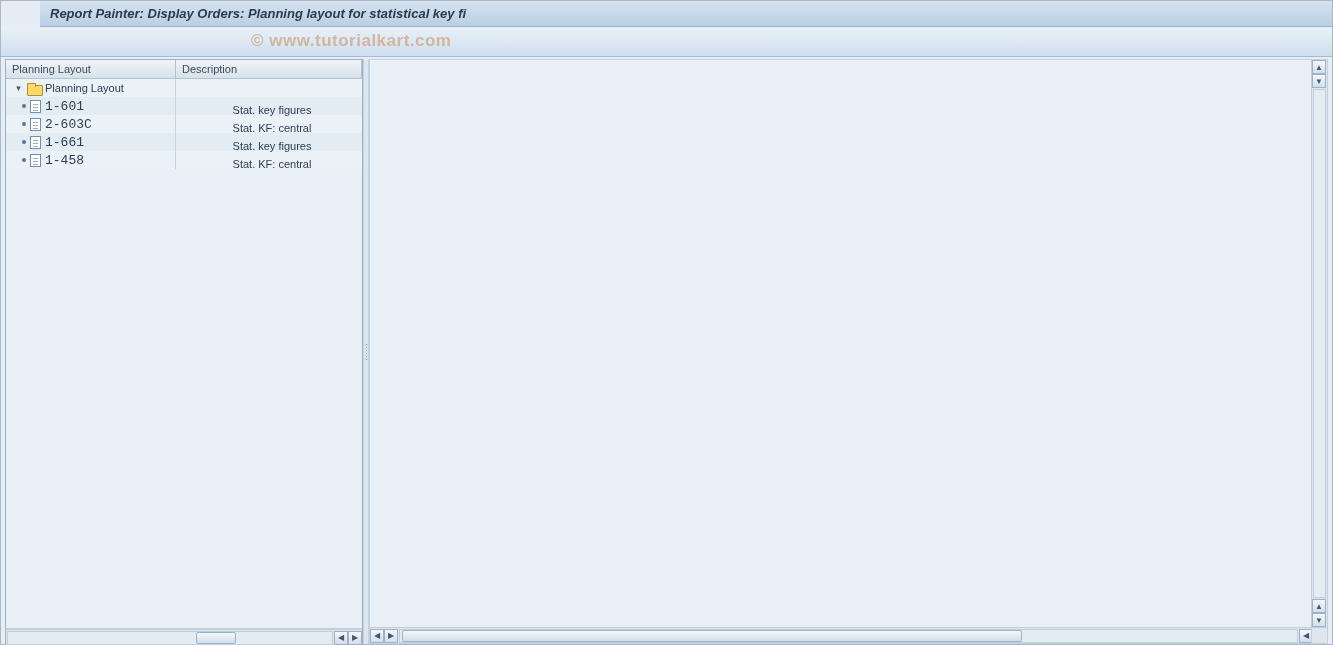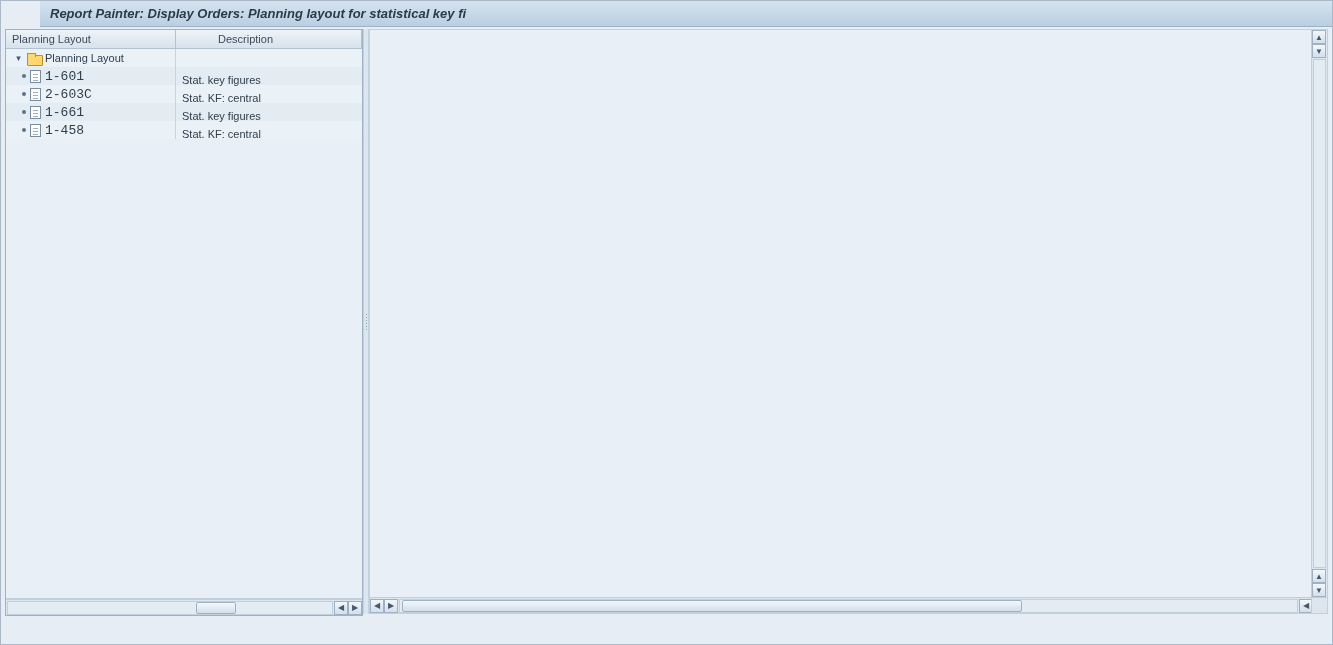--- a/index.html
+++ b/index.html
@@ -33,34 +33,35 @@
 
   .work-area { display: flex; height: calc(645px - 26px - 30px - 2px); position: relative; }
 
   
   .left-panel {
     width: 358px; height: 100%;
     border: 1px solid #9fb2c5; margin: 2px 0 0 4px;
     background: #e8eff6;
     display: flex; flex-direction: column;
     position: relative;
+    text-align: center;
   }
   .tree-header {
     display: flex; height: 19px;
     background: linear-gradient(#eef3f8,#d7e2ec);
     border-bottom: 1px solid #b3c2d1;
   }
   .tree-header .col {
     border-right: 1px solid #b3c2d1;
     padding: 2px 6px;
     color: #3c4a59; font-size: 11px;
     display: flex; align-items: center;
   }
   .col-layout { width: 170px; }
-  .col-desc { flex: 1; margin-left: 36px; }
+  .col-desc { flex: 1; }
 
   .tree-body {
     flex: 1; overflow: hidden; background: #e8eff6;
     border-bottom: 1px solid #c1cfdc;
   }
   .tree-row {
     display: flex; height: 18px; align-items: center;
   }
   .tree-row .cell-layout {
     width: 170px; border-right: 1px solid #c7d4e0;
@@ -158,20 +159,23 @@
 </style>
 </head>
 <body>
 
 <div class="outer-frame">
 
   <div class="title-bar">
     <span>Report Painter: Display Orders: Planning layout for statistical key fi</span>
   </div>
 
+  <div class="toolbar-bar">
+    <div class="watermark">© www.tutorialkart.com</div>
+  </div>
 
   <div class="work-area">
 
     <div class="left-panel">
       <div class="tree-header">
         <div class="col col-layout">Planning Layout</div>
         <div class="col col-desc">Description</div>
       </div>
       <div class="tree-body">
         <div class="tree-row row-even">

